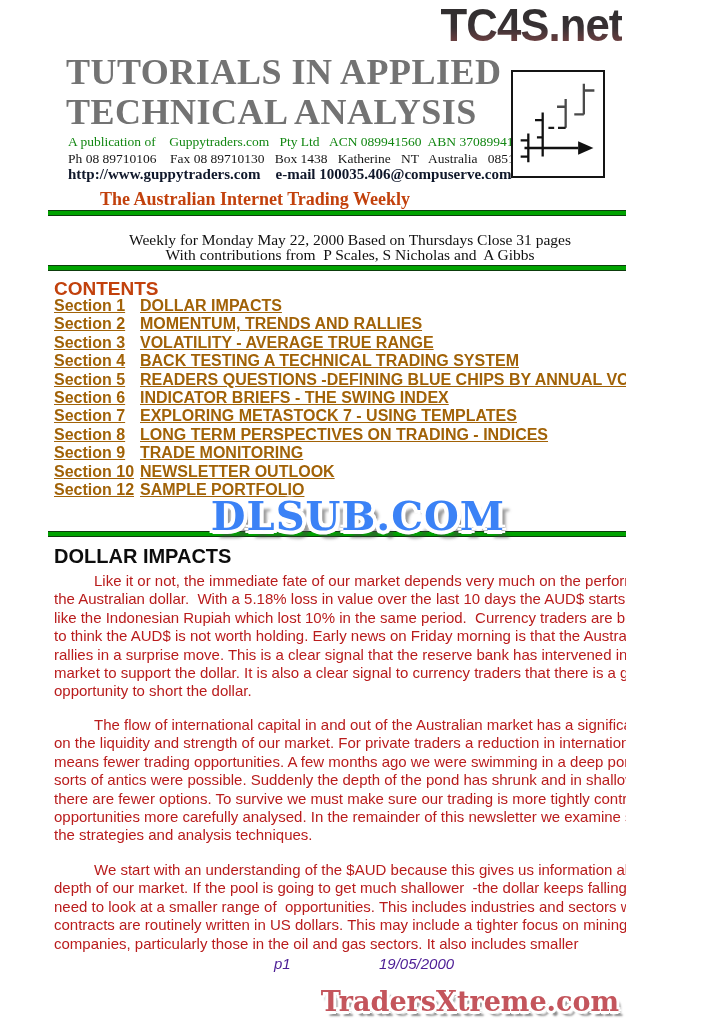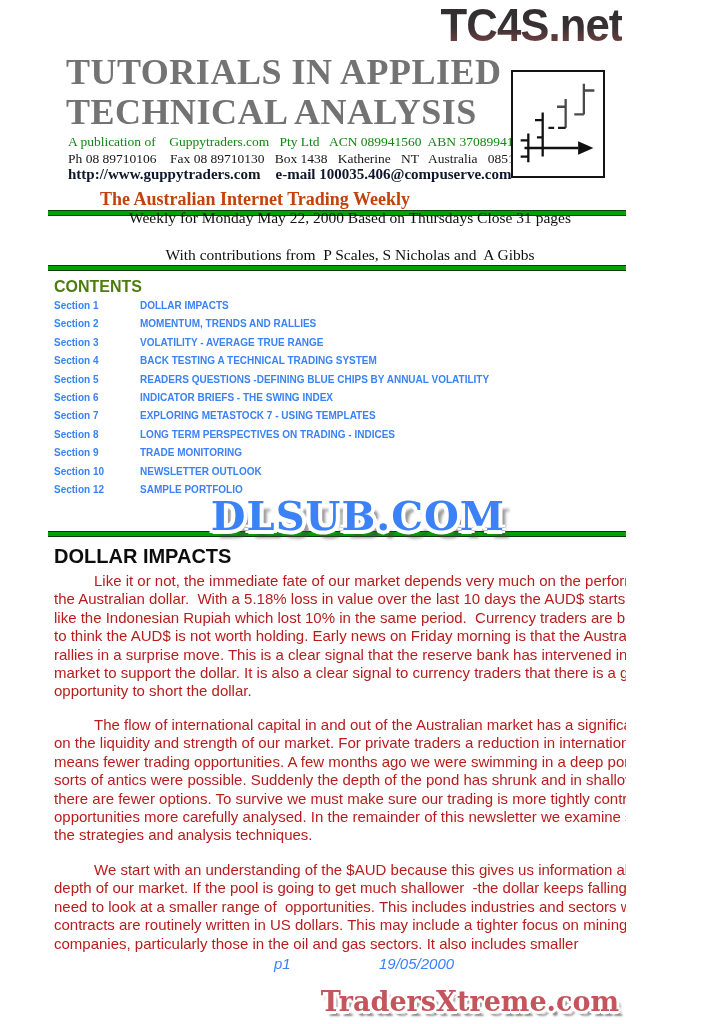--- a/index.html
+++ b/index.html
@@ -45,29 +45,29 @@
     background:#00a300;border-top:1.5px solid #0d3d0d;border-bottom:1.5px solid #0d3d0d;
   }
   .rule1{top:210px;}
   .rule2{top:265px;}
   .rule3{top:531px;}
   
   .issue{
     position:absolute;left:48px;width:604px;text-align:center;
     font-family:"Liberation Serif",serif;font-size:15.5px;color:#111;white-space:pre;
   }
-  .issue1{top:209px;text-align:center;}
+  .issue1{top:231px;text-align:center;}
   .issue2{top:246px;}
   
   .toc-heading{
     position:absolute;left:54px;top:278px;
-    font-size:16px;font-weight:bold;color:#4d7c0f;letter-spacing:0;
+    font-size:19px;font-weight:bold;color:#c2410c;letter-spacing:0;
   }
   .toc{position:absolute;left:54px;top:297px;width:650px;}
-  .toc-row{display:flex;height:18.4px;line-height:18.4px;font-size:10px;font-weight:bold;color:#3b82f6;}
+  .toc-row{display:flex;height:18.4px;line-height:18.4px;font-size:16px;font-weight:bold;color:#a16207;text-decoration:underline;}
   .toc-sec{width:86px;flex:0 0 86px;}
   .toc-title{flex:1;white-space:nowrap;}
   
   .dlsub{
     position:absolute;left:358px;top:494px;transform:translateX(-50%);
     font-family:"DejaVu Serif",serif;font-weight:bold;font-size:40px;line-height:44px;
     letter-spacing:1px;color:#3b82f6;z-index:5;white-space:nowrap;
     text-shadow:
       -3px -3px 0 #fff, 3px -3px 0 #fff, -3px 3px 0 #fff, 3px 3px 0 #fff,
       -4px 0 0 #fff, 4px 0 0 #fff, 0 -4px 0 #fff, 0 4px 0 #fff,
@@ -81,21 +81,21 @@
   .body{
     position:absolute;left:54px;width:644px;margin:0;
     font-size:15px;line-height:18.4px;color:#b91c1c;
     text-indent:40px;white-space:pre-wrap;
   }
   .para1{top:572px;}
   .para2{top:716px;}
   .para3{top:861px;}
   
   .pg-num,.pg-date{
-    position:absolute;top:955px;font-size:15px;font-style:italic;color:#3b82f6;
+    position:absolute;top:955px;font-size:15px;font-style:italic;color:#4c1d95;
     font-family:"Liberation Sans",sans-serif;
   }
   .pg-num{left:274px;}
   .pg-date{left:379px;}
   
   .txtreme{
     position:absolute;top:986px;right:7px;
     font-family:"DejaVu Serif",serif;font-weight:bold;font-size:27px;line-height:32px;
     color:#c4555c;letter-spacing:0;white-space:nowrap;
     text-shadow:

